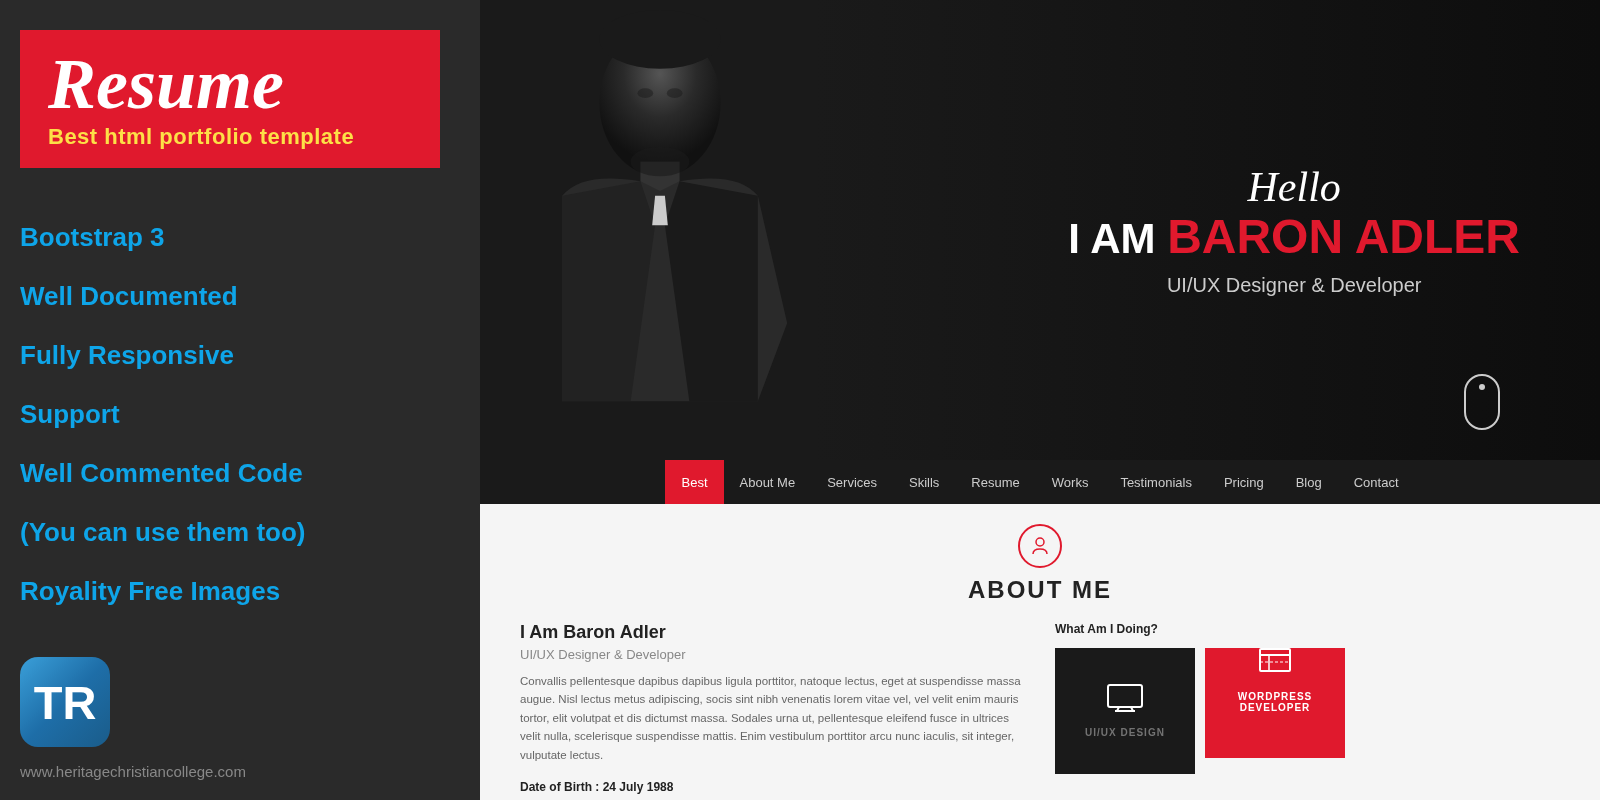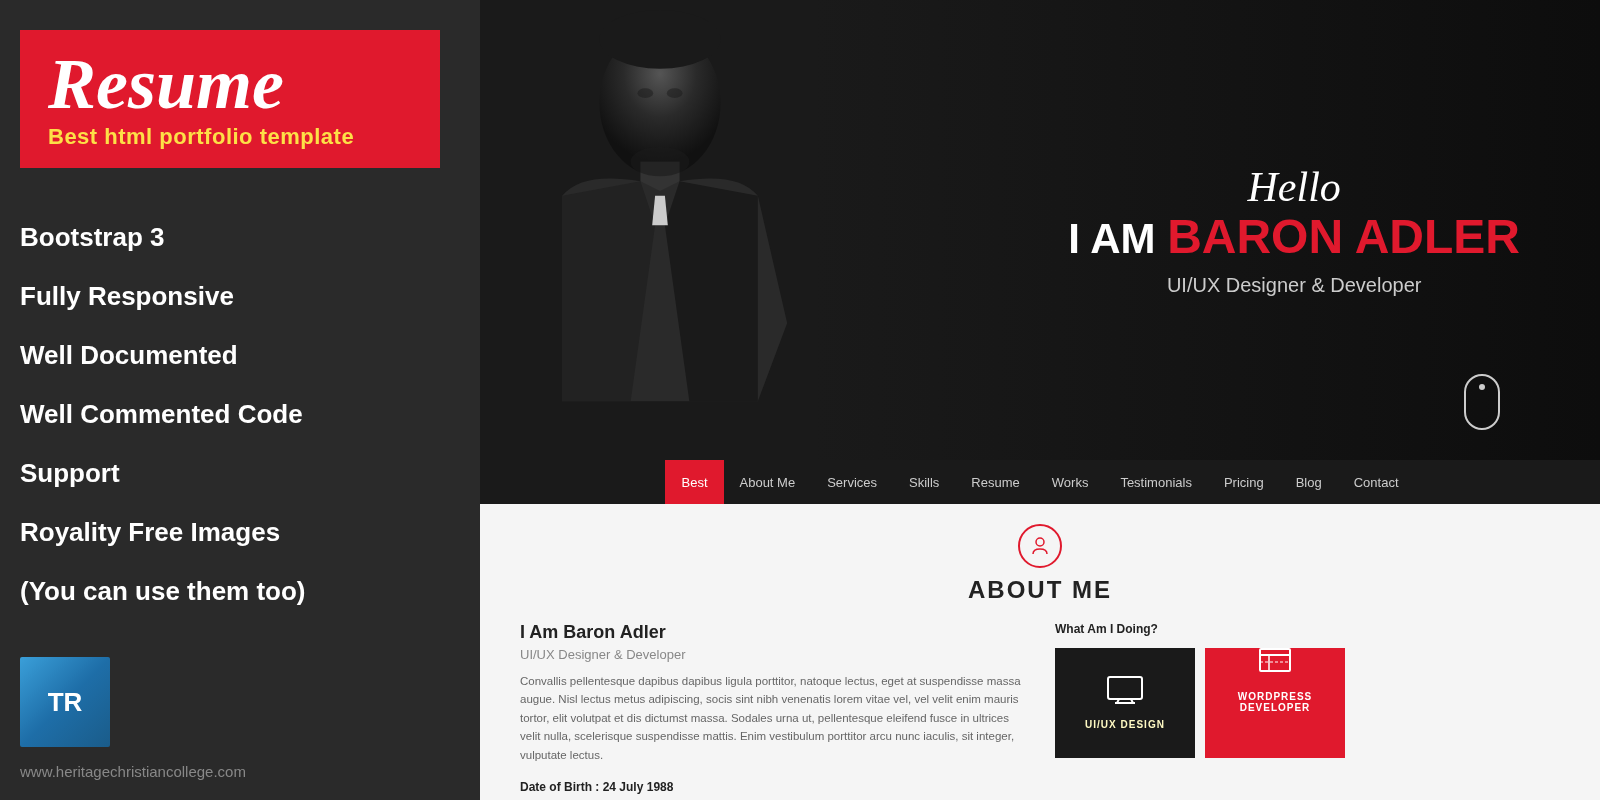--- a/index.html
+++ b/index.html
@@ -47,45 +47,45 @@
       margin-top: 4px;
       letter-spacing: 0.5px;
     }
 
     .features-list {
       list-style: none;
       margin-top: 10px;
     }
 
     .features-list li {
-      color: #ffffff;
+      color: #0ea5e9;
       font-size: 26px;
       font-weight: bold;
       padding: 14px 0;
       border-bottom: none;
     }
 
     .bottom-logo {
       position: absolute;
       bottom: 20px;
       left: 20px;
       display: flex;
       flex-direction: column;
       align-items: flex-start;
     }
 
     .tr-icon {
       width: 90px;
       height: 90px;
       background: linear-gradient(135deg, #3a9fd9 0%, #1e6ea8 50%, #1a5c8a 100%);
-      border-radius: 2px;
+      border-radius: 18px;
       display: flex;
       align-items: center;
       justify-content: center;
-      font-size: 26px;
+      font-size: 47px;
       font-weight: 900;
       color: white;
       font-family: Arial, sans-serif;
     }
 
     .watermark {
       font-size: 15px;
       color: #888;
       margin-top: 16px;
     }
@@ -294,27 +294,27 @@
       margin-bottom: 12px;
     }
 
     .services-grid {
       display: flex;
       gap: 10px;
     }
 
     .service-card-dark {
       width: 140px;
-      height: 110px;
+      height: 126px;
       background-color: #1a1a1a;
       display: flex;
       flex-direction: column;
       align-items: center;
       justify-content: center;
-      color: #fef9c3;
+      color: #737373;
     }
 
     .service-card-red {
       width: 140px;
       height: 110px;
       background-color: #e0192d;
       display: flex;
       flex-direction: column;
       align-items: center;
       color: white;
@@ -336,26 +336,26 @@
 <body>
 
 <div class="left-panel">
   <div class="logo-box">
     <div class="logo-title">Resume</div>
     <div class="logo-subtitle">Best html portfolio template</div>
   </div>
 
   <ul class="features-list">
   <li>Bootstrap 3</li>
+      <li>Well Documented</li>
       <li>Fully Responsive</li>
-      <li>Well Documented</li>
+      <li>Support</li>
       <li>Well Commented Code</li>
-      <li>Support</li>
+      <li>(You can use them too)</li>
       <li>Royality Free Images</li>
-      <li>(You can use them too)</li>
     </ul>
 
   <div class="bottom-logo">
     <div class="tr-icon">
       <span>TR</span>
     </div>
     <div class="watermark">www.heritagechristiancollege.com</div>
   </div>
 </div>
 

